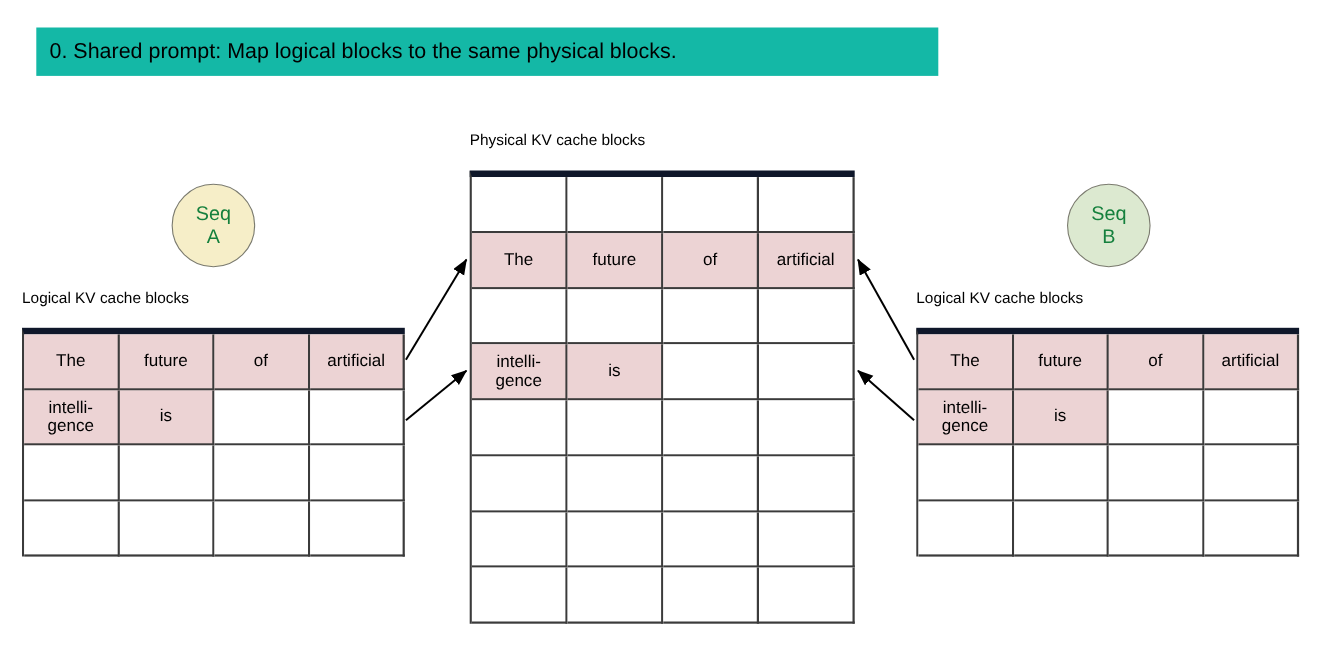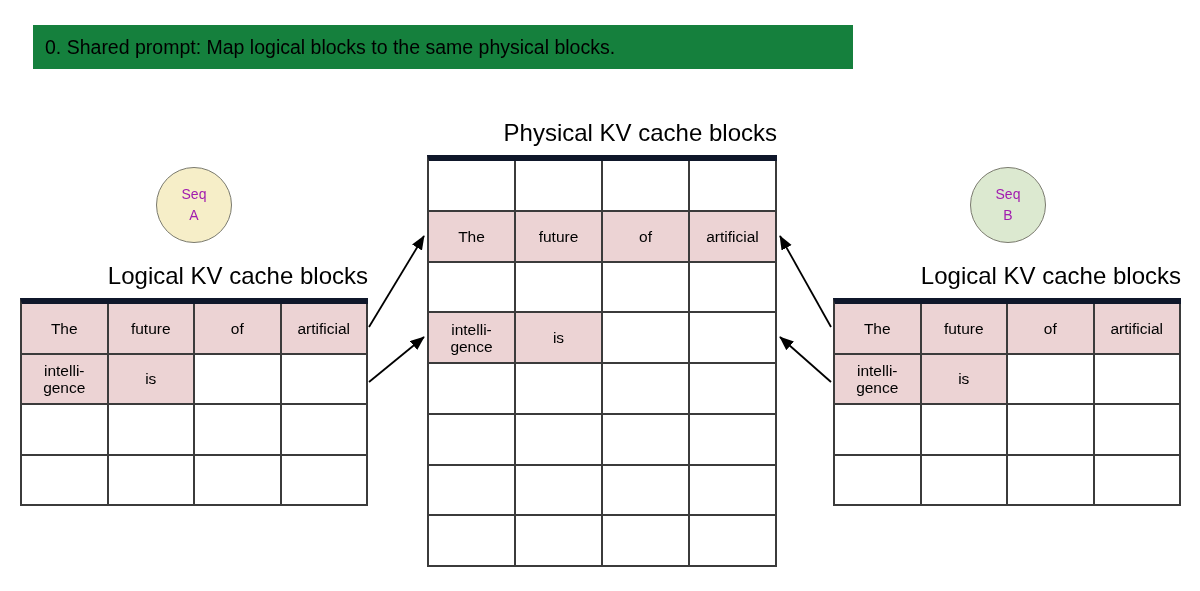--- a/index.html
+++ b/index.html
@@ -16,57 +16,57 @@
     color: #000000;
   }
 
   
   #title-banner {
     position: absolute;
     left: 33px;
     top: 25px;
     width: 820px;
     height: 44px;
-    background: #15803d;
+    background: #14b8a6;
     display: flex;
     align-items: center;
     padding-left: 12px;
     box-sizing: border-box;
     font-size: 19.5px;
     color: #000;
     white-space: nowrap;
   }
 
   
   .heading {
     position: absolute;
-    font-size: 24px;
+    font-size: 14px;
     color: #000;
     white-space: nowrap;
-    text-align: right;
+    text-align: left;
   }
   #physical-heading { left: 427px; top: 119px; width: 350px; }
   #left-logical-heading { left: 20px; top: 262px; width: 348px; }
   #right-logical-heading { left: 833px; top: 262px; width: 348px; }
 
   
   .seq-circle {
     position: absolute;
     width: 76px;
     height: 76px;
     border-radius: 50%;
     border: 1px solid #7a7a6e;
     box-sizing: border-box;
     display: flex;
     flex-direction: column;
     align-items: center;
     justify-content: center;
-    font-size: 14px;
+    font-size: 18px;
     line-height: 21px;
-    color: #a21caf;
+    color: #15803d;
   }
   #seq-a-circle { left: 156px; top: 167px; background: #f6eec8; }
   #seq-b-circle { left: 970px; top: 167px; background: #dce9d0; }
 
   
   .grid {
     position: absolute;
     display: grid;
     border-top: 6px solid #0f172a;
     border-left: 2px solid #3b3b3b;

